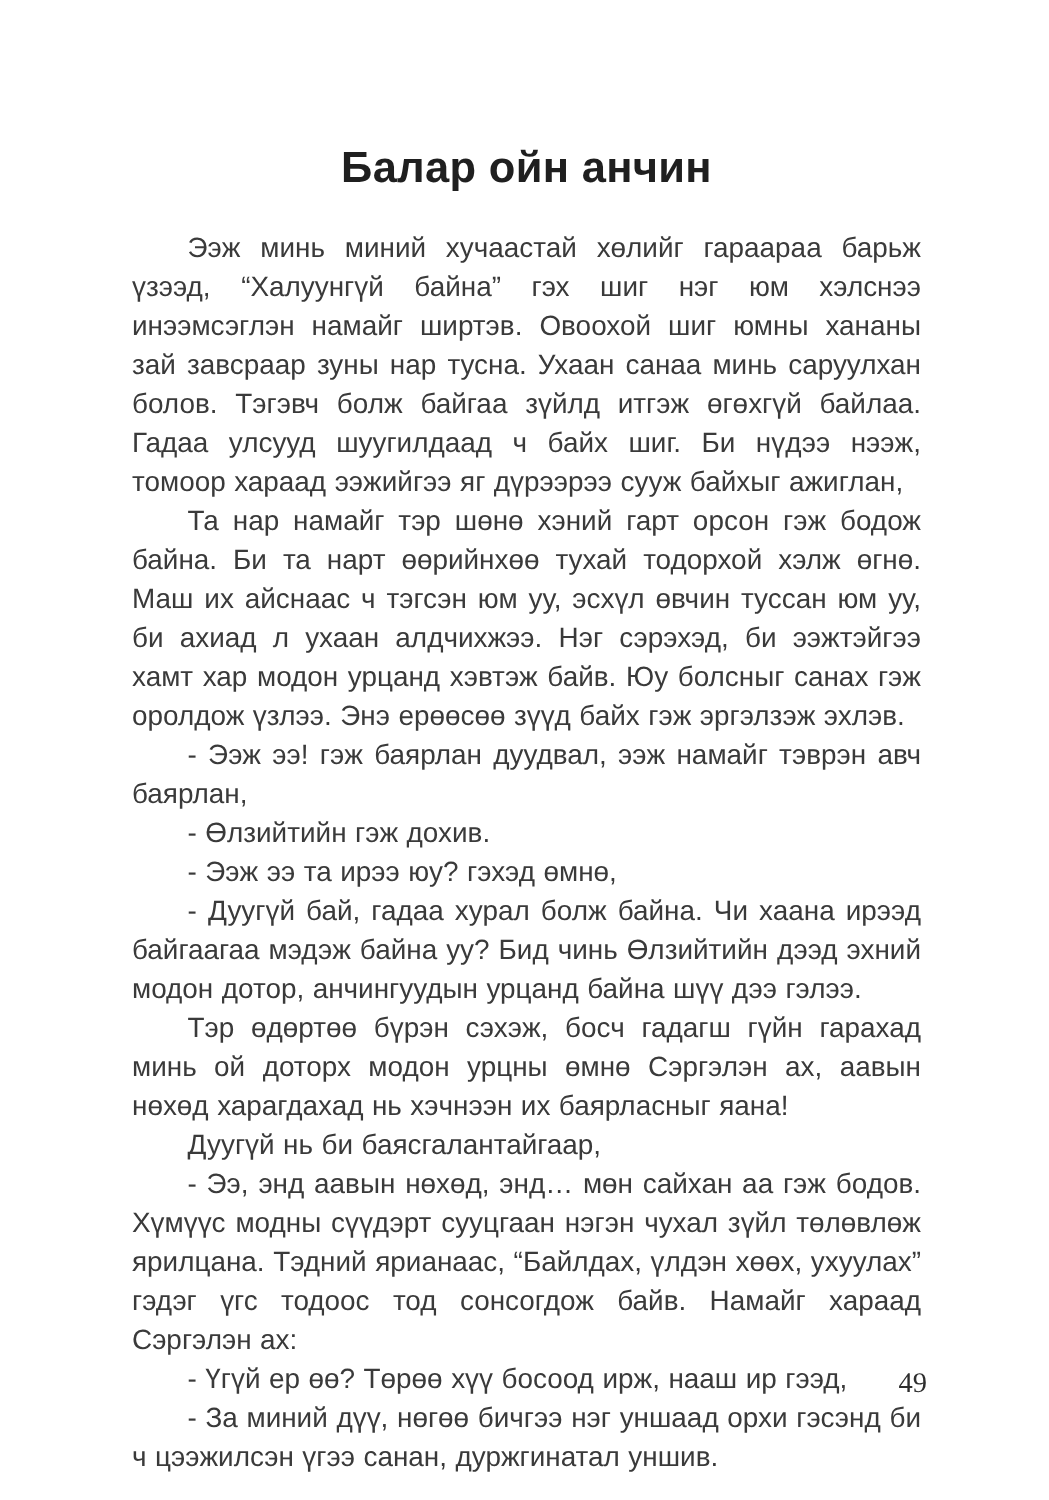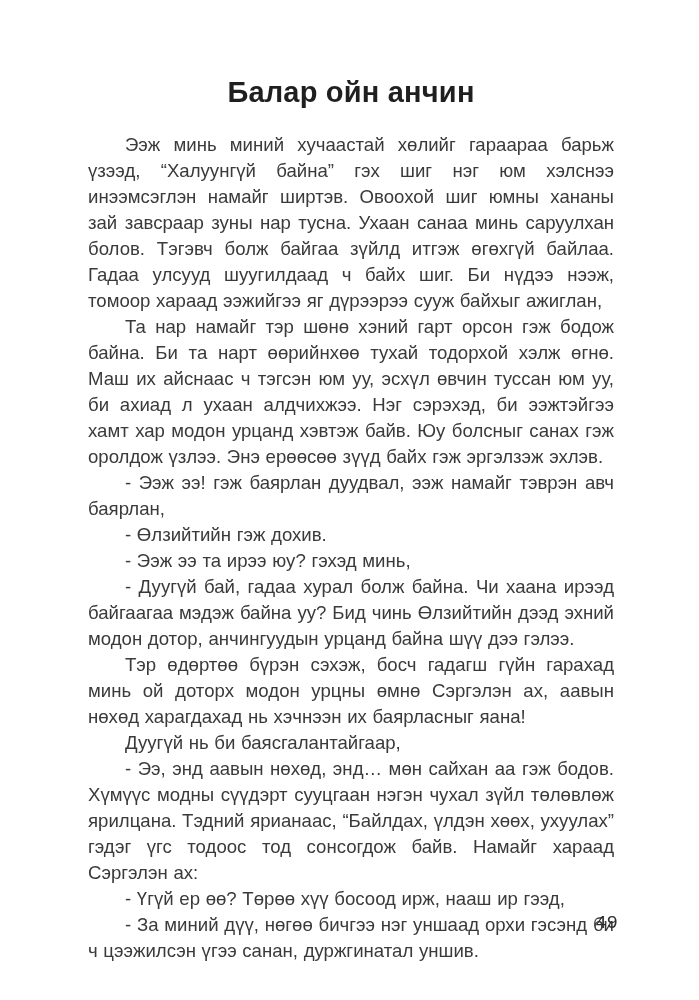--- a/index.html
+++ b/index.html
@@ -6,21 +6,21 @@
     margin: 0;
     padding: 0;
     background: #ffffff;
   }
   .page {
     position: relative;
     width: 699px;
     height: 1000px;
     background: #ffffff;
     box-sizing: border-box;
-    padding: 76px 85px 0 88px;
+    padding: 96px 85px 0 88px;
     font-family: "Liberation Sans", sans-serif;
     overflow: hidden;
   }
   .title {
     margin: 0 0 24px 0;
     text-align: center;
     font-size: 29px;
     line-height: 32px;
     font-weight: bold;
     color: #1f1f1f;
@@ -34,38 +34,38 @@
     font-size: 18.6px;
     line-height: 26px;
     text-align: justify;
     text-indent: 37px;
     word-spacing: 0.5px;
   }
   .page-number {
     position: absolute;
     top: 912px;
     right: 81px;
-    font-family: Liberation Mono, monospace;
+    font-family: Liberation Serif, serif;
     font-size: 19px;
     color: #2e2e2e;
     margin-left: 20px;
   }
 </style>
 </head>
 <body>
 
 <div class="page">
   <h1 class="title">Балар ойн анчин</h1>
 
   <div class="body-text">
       <p class="para">Ээж минь миний хучаастай хөлийг гараараа барьж үзээд, “Халуунгүй байна” гэх шиг нэг юм хэлснээ инээмсэглэн намайг ширтэв. Овоохой шиг юмны хананы зай завсраар зуны нар тусна. Ухаан санаа минь саруулхан болов. Тэгэвч болж байгаа зүйлд итгэж өгөхгүй байлаа. Гадаа улсууд шуугилдаад ч байх шиг. Би нүдээ нээж, томоор хараад ээжийгээ яг дүрээрээ сууж байхыг ажиглан,</p>
       <p class="para">Та нар намайг тэр шөнө хэний гарт орсон гэж бодож байна. Би та нарт өөрийнхөө тухай тодорхой хэлж өгнө. Маш их айснаас ч тэгсэн юм уу, эсхүл өвчин туссан юм уу, би ахиад л ухаан алдчихжээ. Нэг сэрэхэд, би ээжтэйгээ хамт хар модон урцанд хэвтэж байв. Юу болсныг санах гэж оролдож үзлээ. Энэ ерөөсөө зүүд байх гэж эргэлзэж эхлэв.</p>
       <p class="para">- Ээж ээ! гэж баярлан дуудвал, ээж намайг тэврэн авч баярлан,</p>
       <p class="para">- Өлзийтийн гэж дохив.</p>
-      <p class="para">- Ээж ээ та ирээ юу? гэхэд минь,</p>
+      <p class="para">- Ээж ээ та ирээ юу? гэхэд өмнө,</p>
       <p class="para">- Дуугүй бай, гадаа хурал болж байна. Чи хаана ирээд байгаагаа мэдэж байна уу? Бид чинь Өлзийтийн дээд эхний модон дотор, анчингуудын урцанд байна шүү дээ гэлээ.</p>
       <p class="para">Тэр өдөртөө бүрэн сэхэж, босч гадагш гүйн гарахад минь ой доторх модон урцны өмнө Сэргэлэн ах, аавын нөхөд харагдахад нь хэчнээн их баярласныг яана!</p>
       <p class="para">Дуугүй нь би баясгалантайгаар,</p>
       <p class="para">- Ээ, энд аавын нөхөд, энд… мөн сайхан аа гэж бодов. Хүмүүс модны сүүдэрт сууцгаан нэгэн чухал зүйл төлөвлөж ярилцана. Тэдний ярианаас, “Байлдах, үлдэн хөөх, ухуулах” гэдэг үгс тодоос тод сонсогдож байв. Намайг хараад Сэргэлэн ах:</p>
       <p class="para">- Үгүй ер өө? Төрөө хүү босоод ирж, нааш ир гээд,</p>
       <p class="para">- За миний дүү, нөгөө бичгээ нэг уншаад орхи гэсэнд би ч цээжилсэн үгээ санан, дуржгинатал уншив.</p>
     </div>
 
   <div class="page-number">49</div>
 </div>

